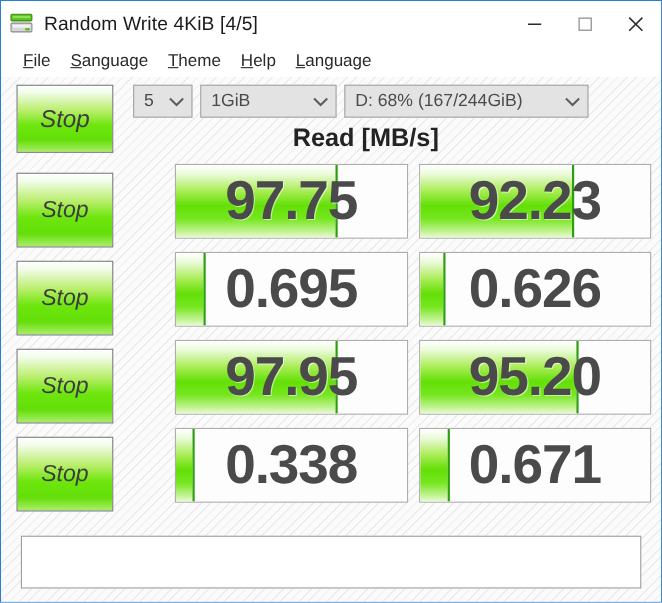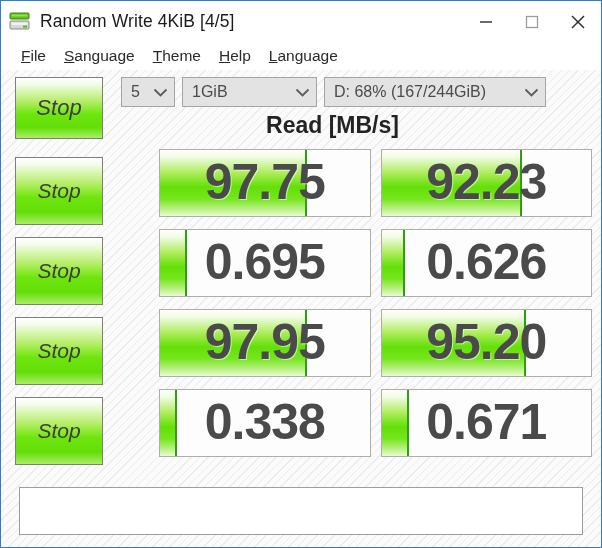--- a/index.html
+++ b/index.html
@@ -116,21 +116,21 @@
     justify-content: space-between;
     padding: 0 6px 0 9px;
     font-size: 16px;
     color: #4b4b4b;
     cursor: default;
     user-select: none;
   }
   .combo .chev { margin-left: 10px; flex: 0 0 auto; line-height: 0; }
 
   #combo-count { width: 54px; margin-left: 106px; }
-  #combo-size  { width: 135px; }
+  #combo-size  { width: 124px; }
   #combo-drive { width: 222px; }
 
   
   #stop-column {
     position: absolute;
     left: 14px;
     top: 7px;
     width: 100px;
   }
   .stop-button {

